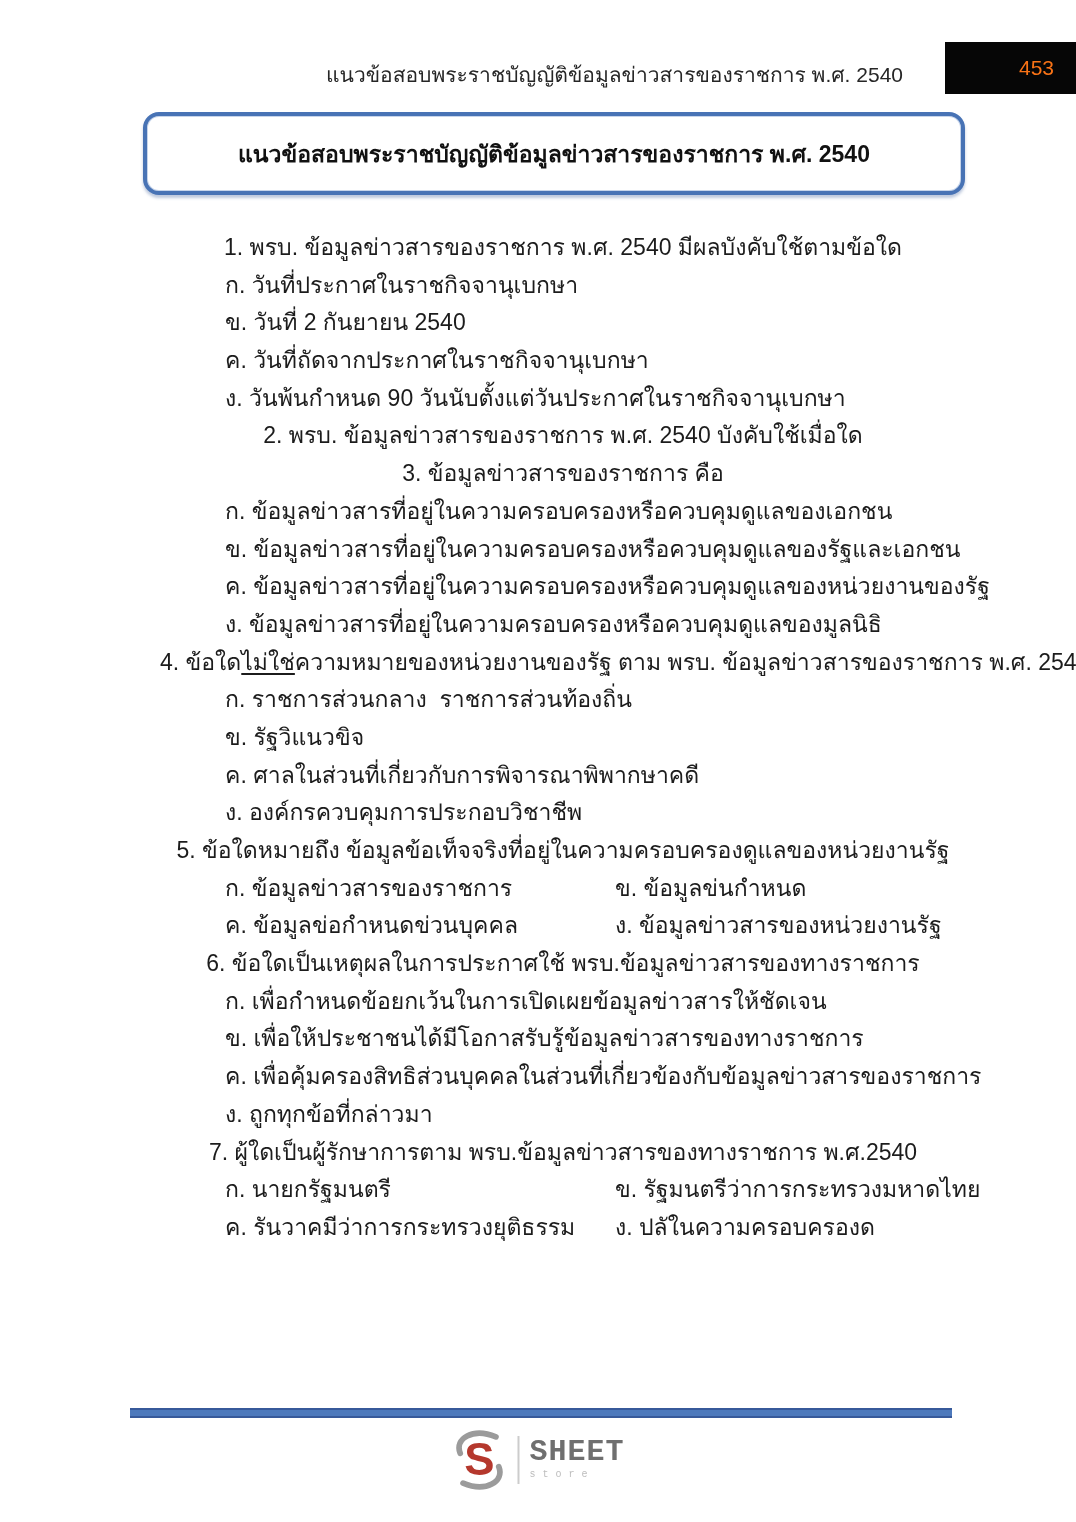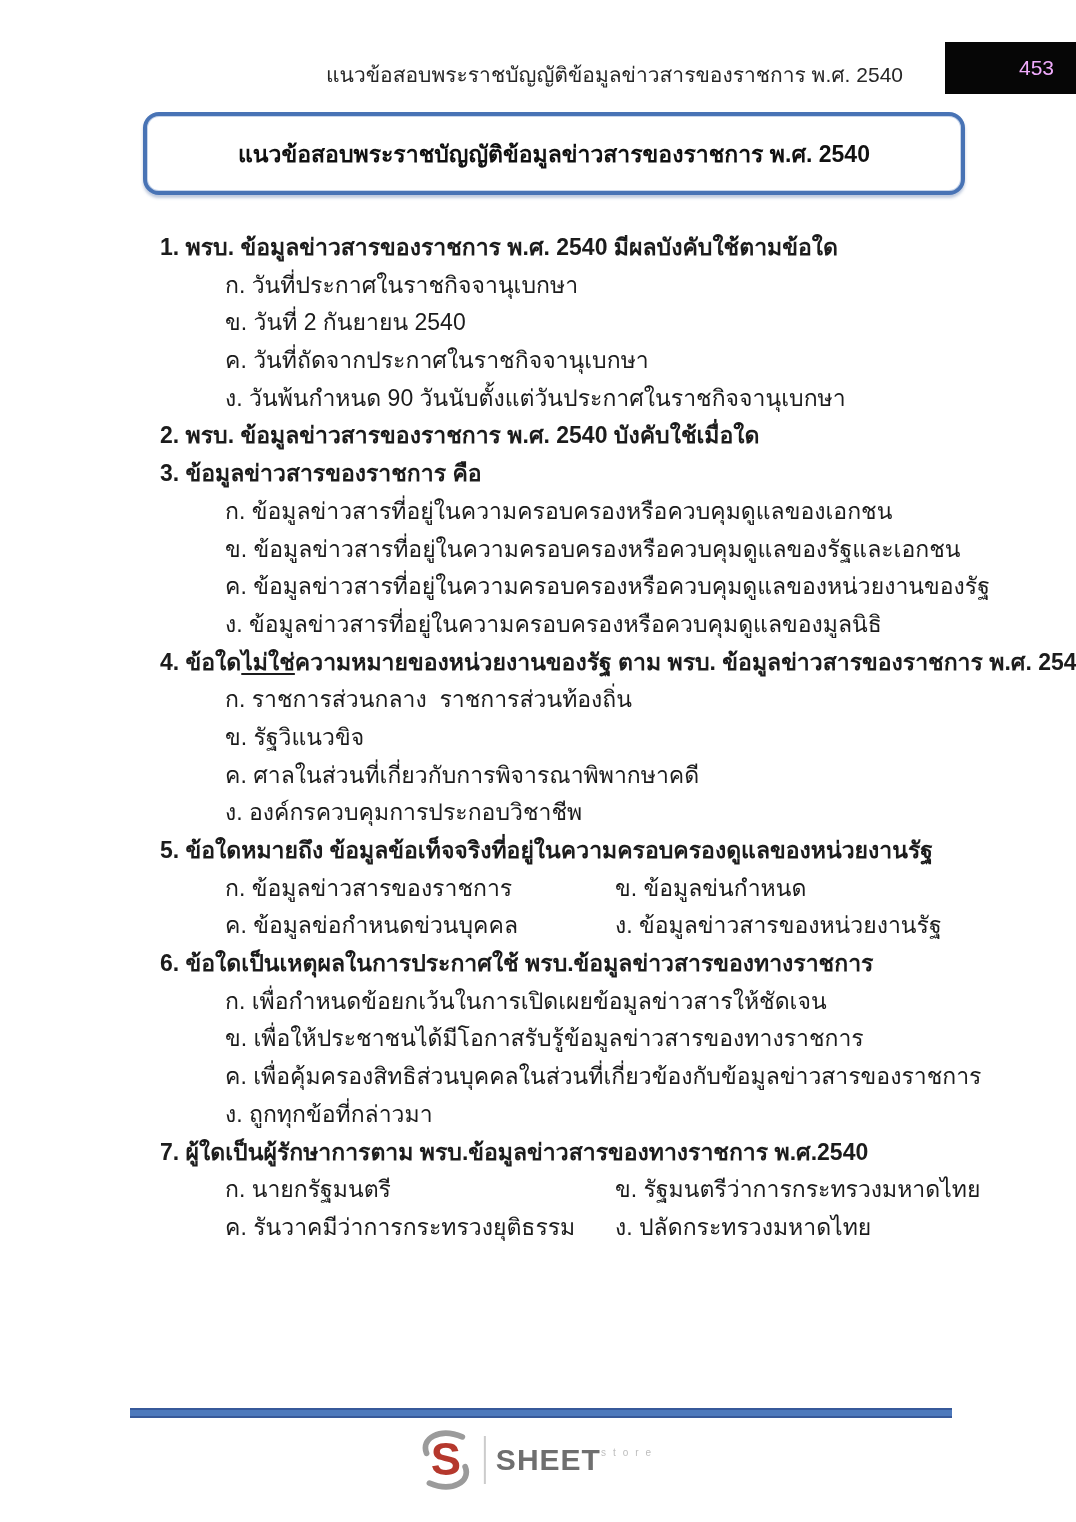--- a/index.html
+++ b/index.html
@@ -26,21 +26,21 @@
     color: #262626;
     white-space: nowrap;
   }
   .page-num {
     position: absolute;
     left: 945px;
     top: 38px;
     width: 131px;
     height: 52px;
     background: #060606;
-    color: #f0abfc;
+    color: #f97316;
     font-size: 21px;
     display: flex;
     align-items: center;
     justify-content: center;
     padding-left: 52px;
   }
   .title-box {
     position: absolute;
     left: 143px;
     top: 108px;
@@ -65,21 +65,21 @@
     left: 160px;
     top: 225px;
     width: 806px;
     font-size: 23px;
   }
   .line {
     line-height: 37.7px;
     height: 37.7px;
     white-space: nowrap;
   }
-  .q-head { font-weight: bold; }
+  .q-head { font-weight: normal; text-align: center; }
   .q-head .underline {
     text-decoration: underline;
     text-underline-offset: 3px;
   }
   .choices { padding-left: 65px; }
   .choices.two-col {
     display: grid;
     grid-template-columns: 390px auto;
   }
   .footer-line {
@@ -99,21 +99,21 @@
     transform: translateX(-50%);
     display: flex;
     align-items: center;
     gap: 10px;
   }
   .logo-divider {
     width: 2px;
     height: 48px;
     background: #cccccc;
   }
-  .logo-text-block { display: flex; flex-direction: row; }
+  .logo-text-block { display: flex; flex-direction: column; font-family: Liberation Mono, monospace; }
   .logo-sheet {
     font-size: 30px;
     font-weight: bold;
     color: #6f6f6f;
     letter-spacing: 1px;
     line-height: 30px;
   }
   .logo-store {
     font-size: 10px;
     color: #bdbdbd;
@@ -189,21 +189,21 @@
         <div class="line">ง. ถูกทุกข้อที่กล่าวมา</div>
       </div>
     </div>
 
     <div class="question">
       <div class="line q-head">7. ผู้ใดเป็นผู้รักษาการตาม พรบ.ข้อมูลข่าวสารของทางราชการ พ.ศ.2540</div>
       <div class="choices two-col">
         <div class="line">ก. นายกรัฐมนตรี</div>
         <div class="line">ข. รัฐมนตรีว่าการกระทรวงมหาดไทย</div>
         <div class="line">ค. รันวาคมีว่าการกระทรวงยุติธรรม</div>
-        <div class="line">ง. ปลัดกระทรวงมหาดไทย</div>
+        <div class="line">ง. ปลัในความครอบครองด</div>
       </div>
     </div>
 
   </div>
 
   <div class="footer-line"></div>
 
   <div class="footer-logo">
     <svg width="56" height="60" viewBox="0 0 58 62">
       <path d="M46 7 C22 -3 3 9 9 24" stroke="#9b9b9b" stroke-width="6" fill="none" stroke-linecap="round"></path>

